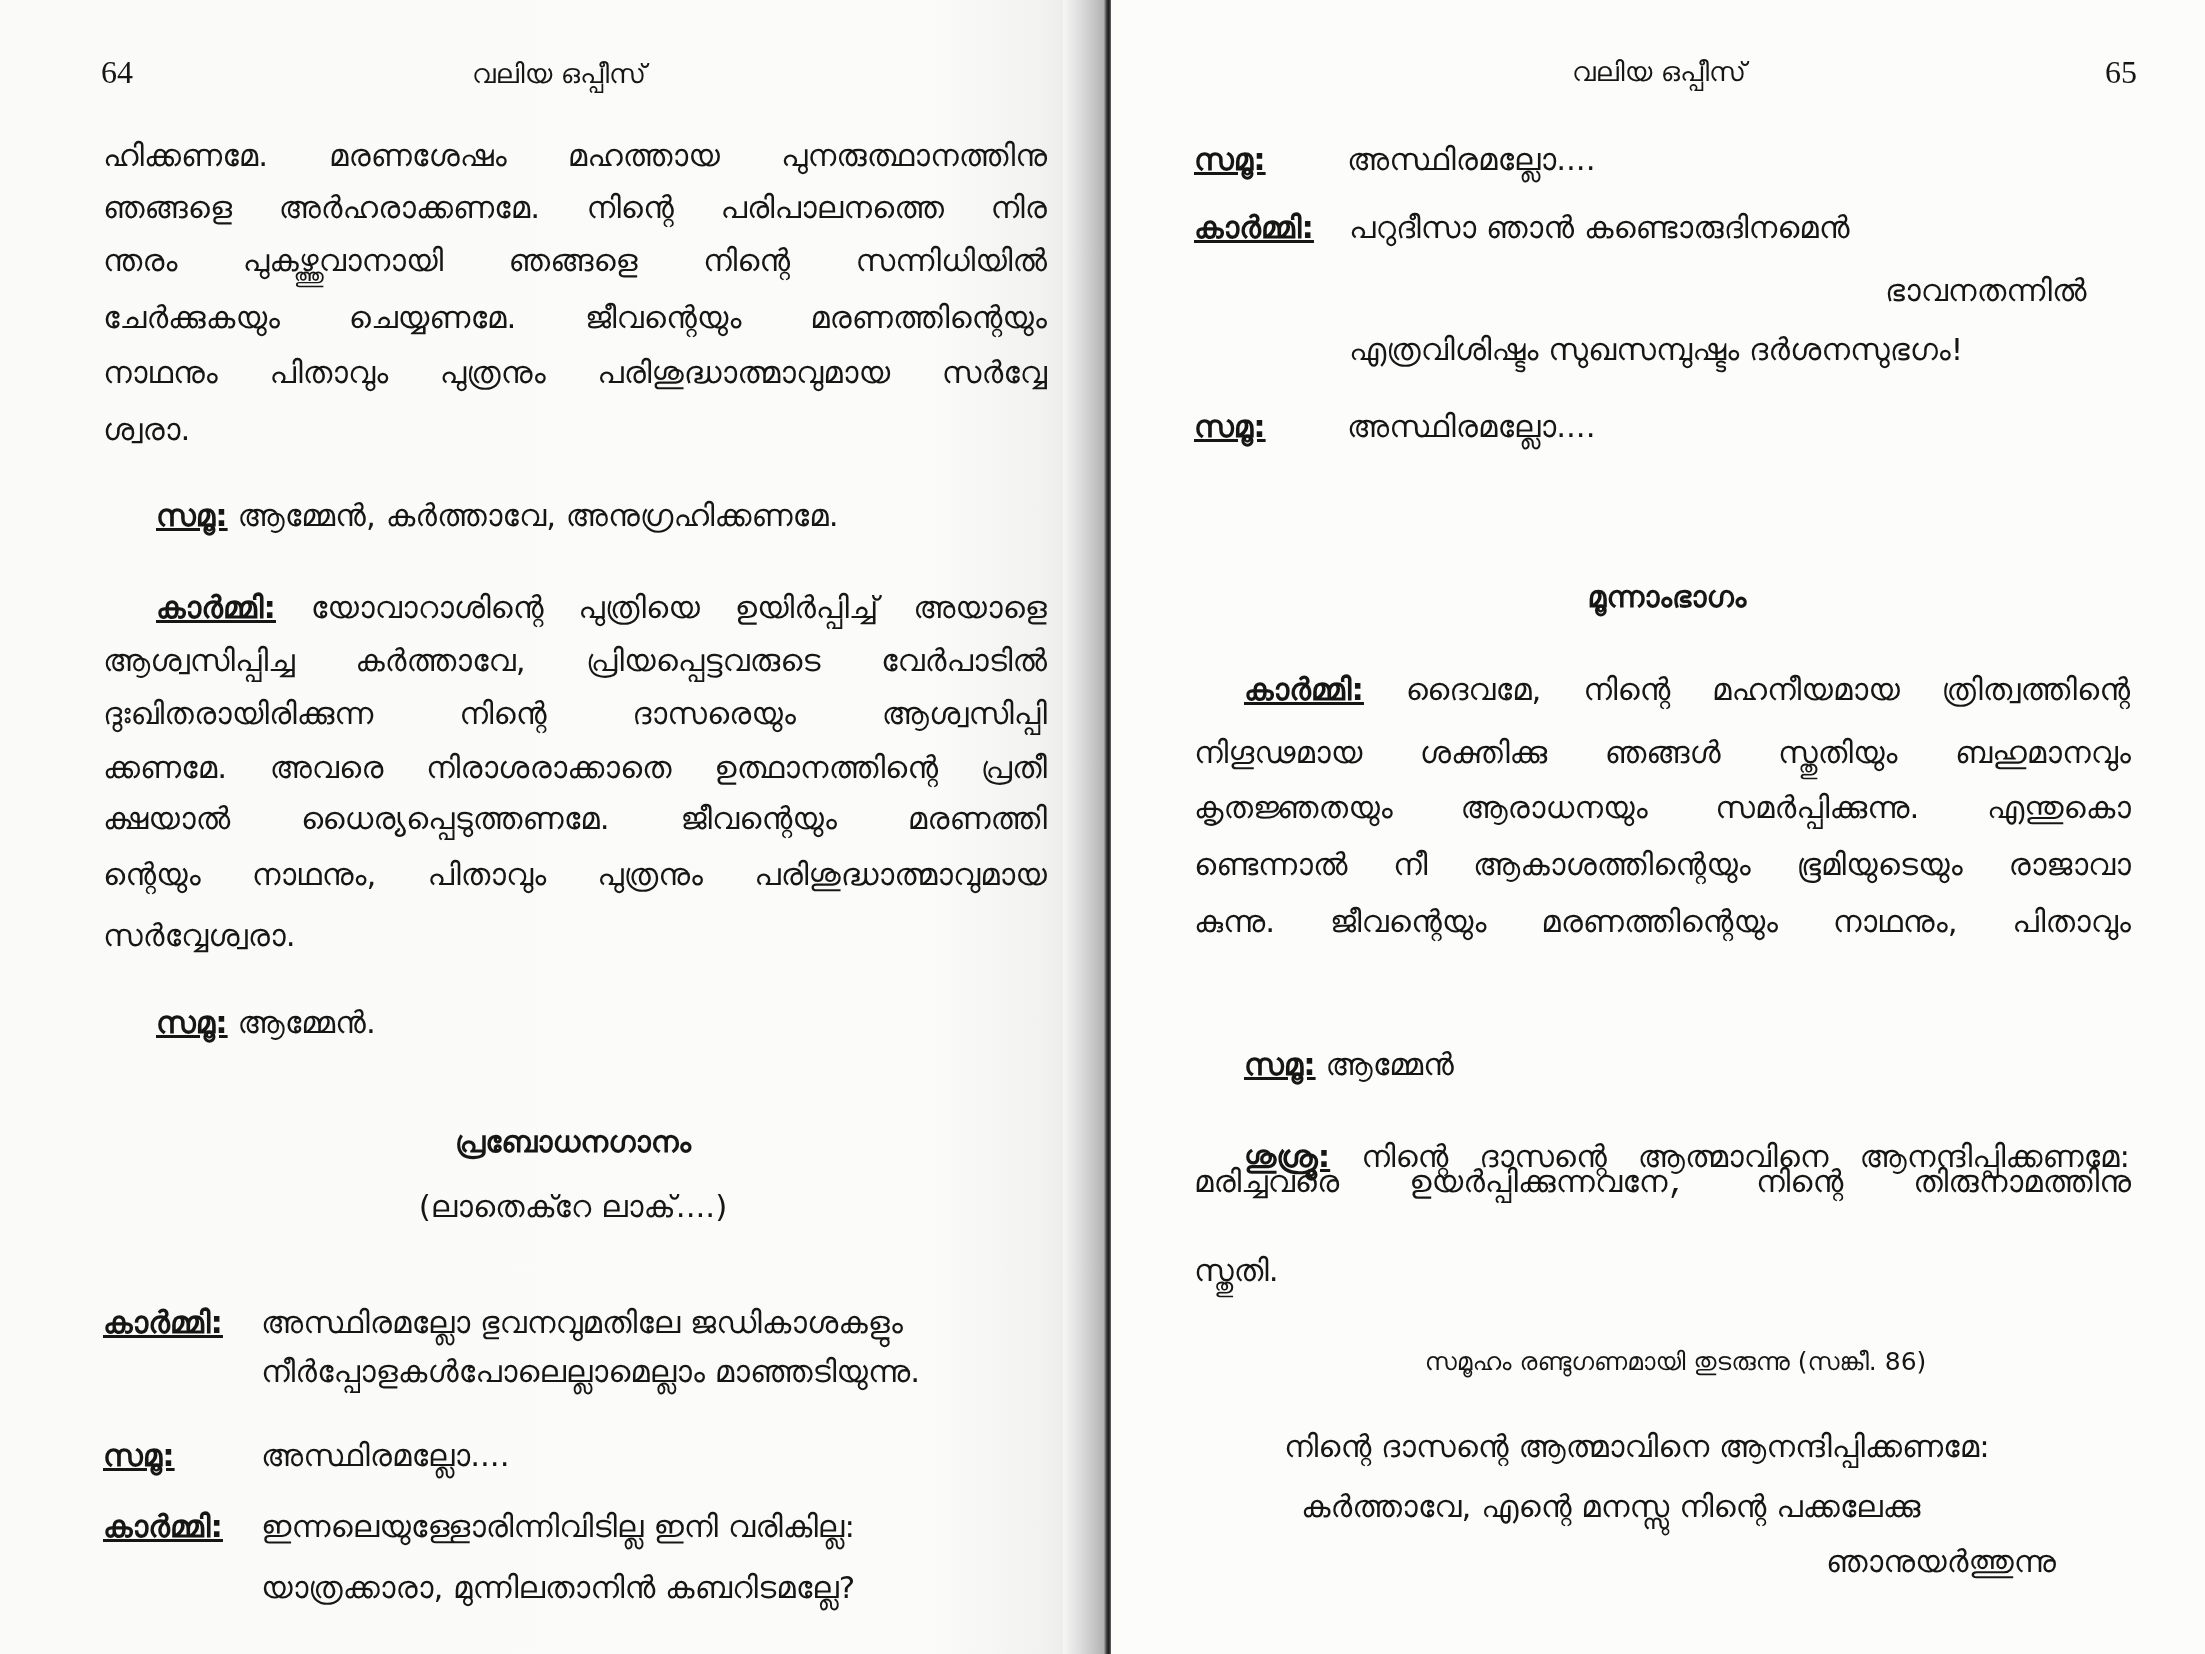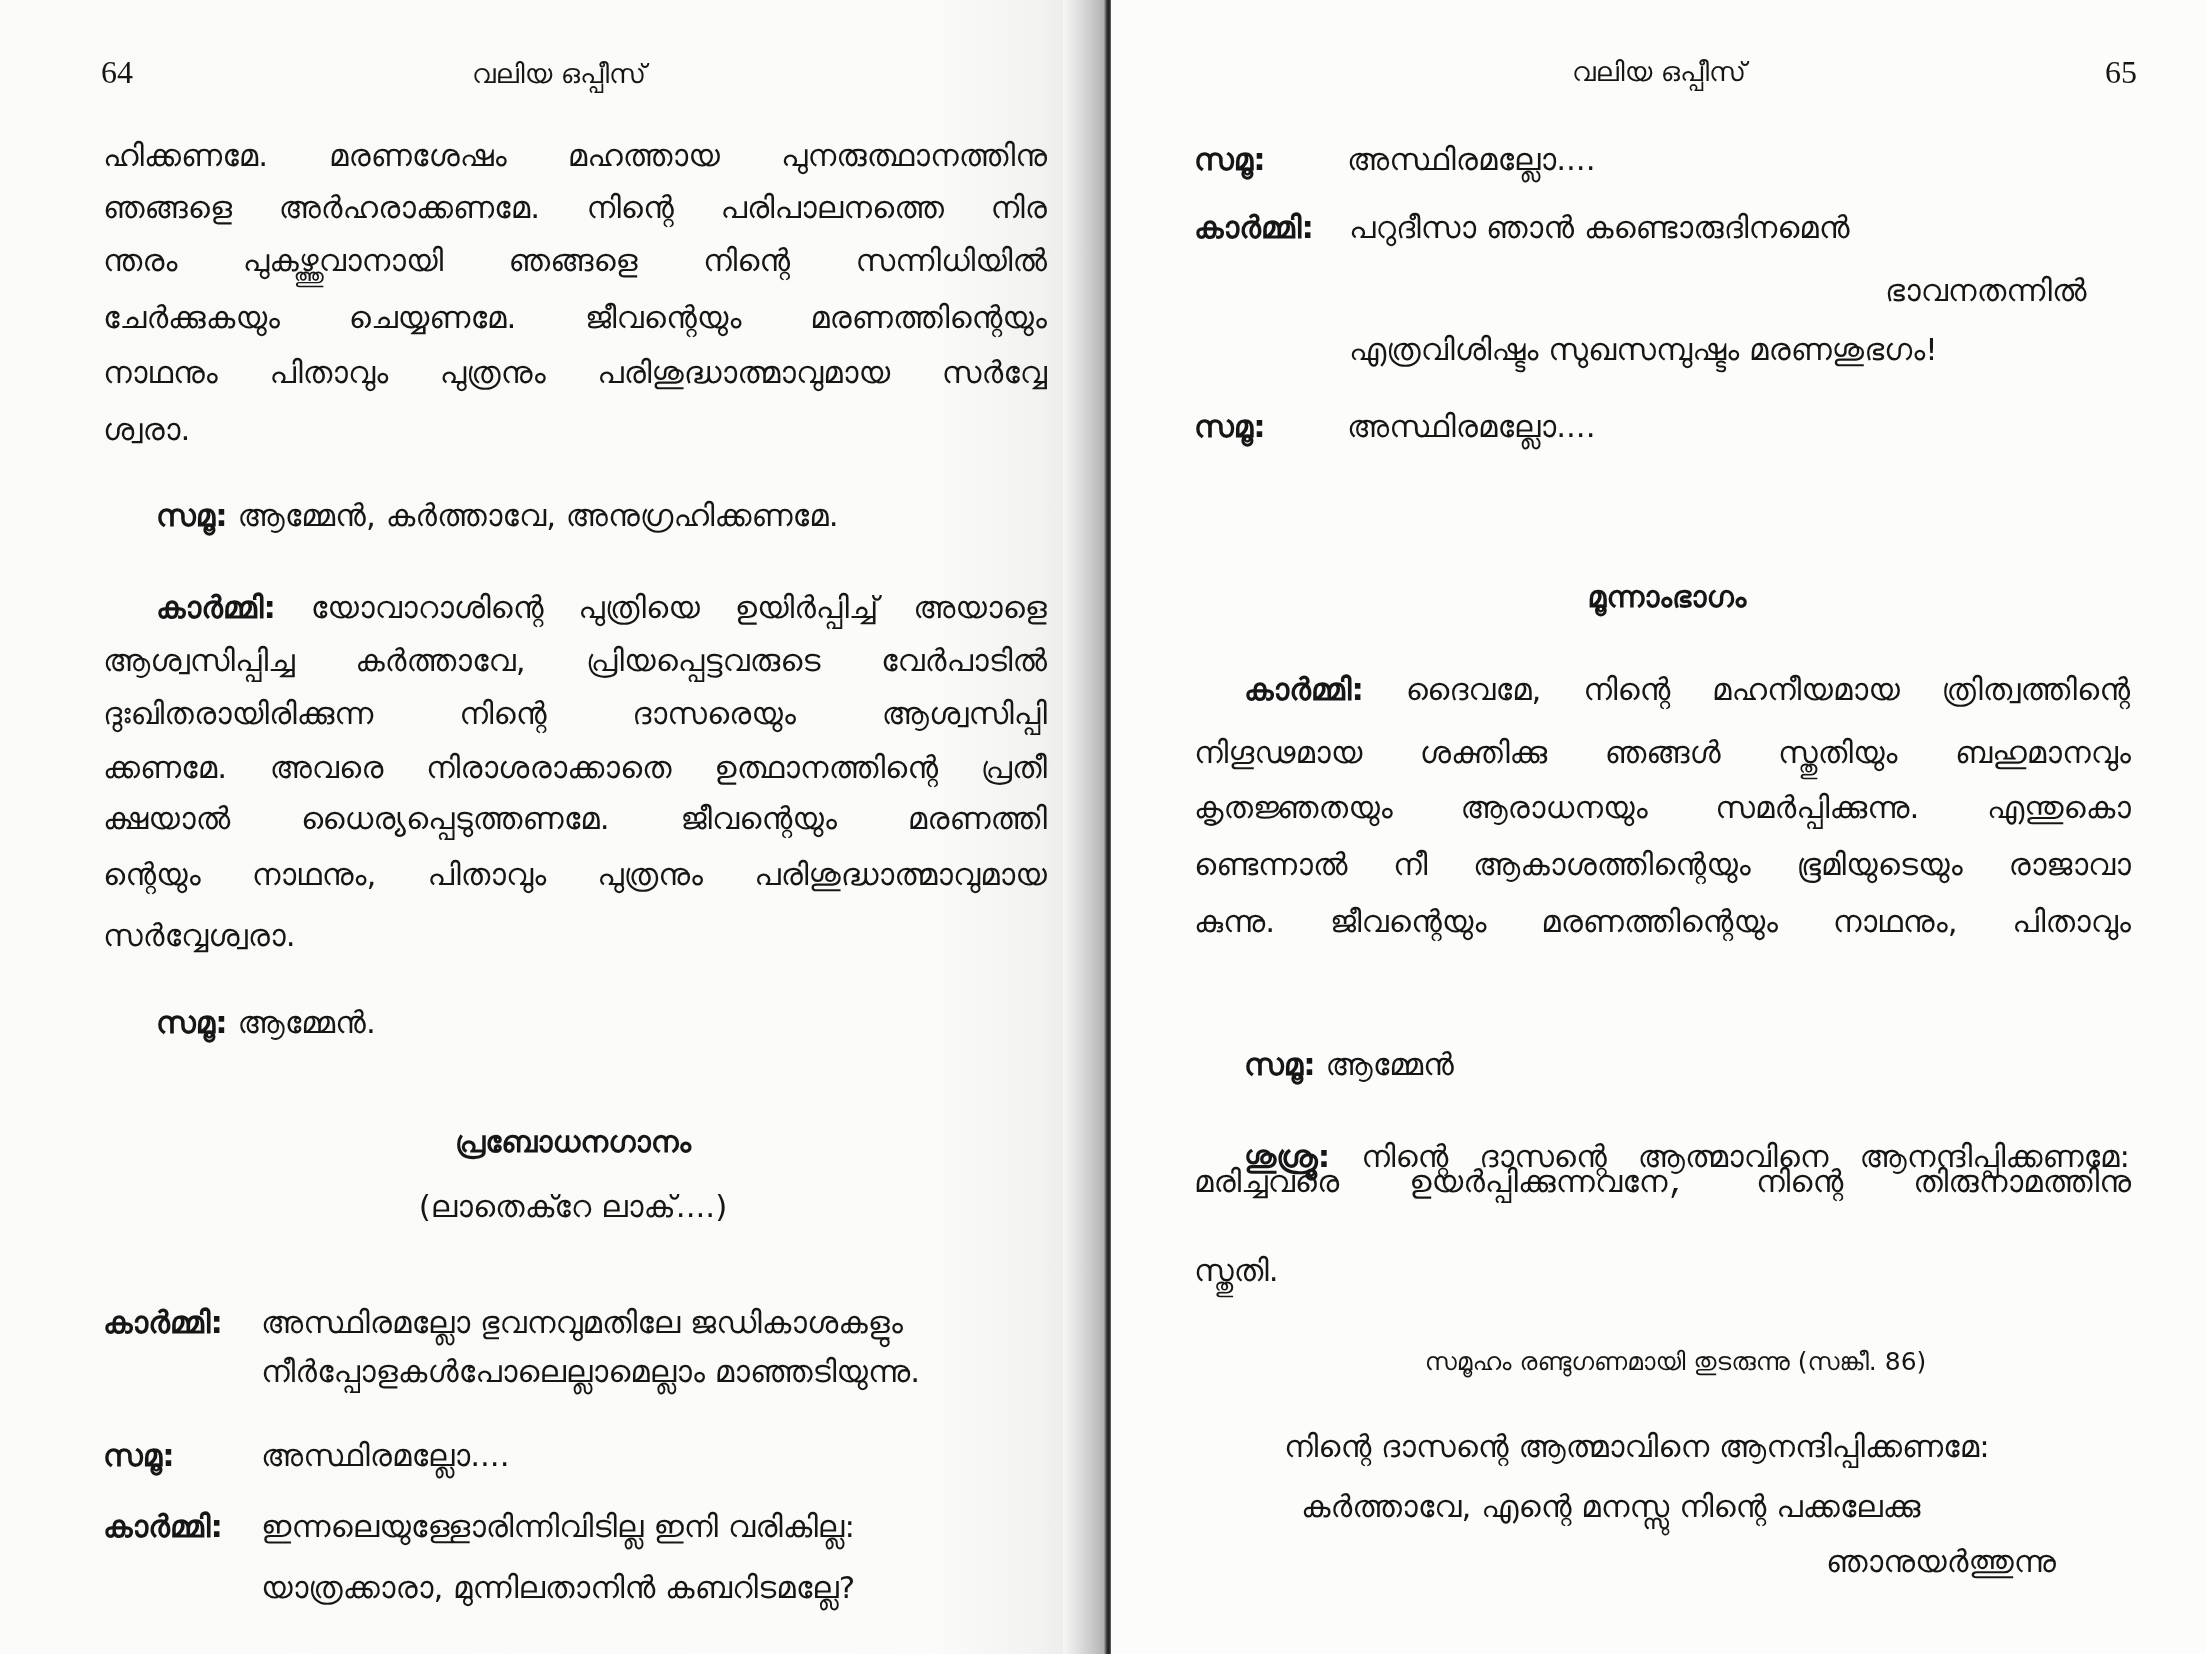--- a/index.html
+++ b/index.html
@@ -12,21 +12,21 @@
   .page { position: absolute; top: 0; height: 1654px; }
   .page-left { left: 0; width: 1095px; background: linear-gradient(to right, #fafaf8 0%, #fbfbf9 85%, #f2f2f0 95%, #e6e6e4 100%); }
   .page-right { left: 1111px; width: 1095px; background: #fcfcfa; }
   .spine {
     position: absolute; left: 1063px; top: 0; width: 51px; height: 1654px;
     background: linear-gradient(to right, #f6f6f4 0%, #dcdcdc 35%, #c6c6c6 60%, #b2b2b2 80%, #3a3a3a 86%, #1a1a1a 90%, #6a6a6a 94%, #f4f4f2 100%);
   }
   .line { position: absolute; white-space: nowrap; font-size: 31px; line-height: 40px; }
   .pnum { font-family: "Liberation Serif", serif; font-size: 32px; }
   .hdr { font-size: 27px; }
-  .lbl { font-weight: bold; }
+  .lbl { font-weight: bold; text-decoration: underline; }
   .heading { font-weight: bold; font-size: 30px; }
   .note { font-size: 25px; }
   .justify { text-align: justify; text-align-last: justify; }
 </style>
 </head>
 <body>
 
 <div class="page page-left">
   <div class="line pnum" style="left:101px;top:52px;">64</div>
   <div class="line hdr" style="left:472px;top:54px;">വലിയ ഒപ്പീസ്</div>
@@ -79,21 +79,21 @@
 <div class="page page-right">
   <div class="line hdr" style="left:461px;top:52px;">വലിയ ഒപ്പീസ്</div>
   <div class="line pnum" style="left:994px;top:52px;">65</div>
 
   <div class="line lbl" style="left:83px;top:139px;">സമൂ:</div>
   <div class="line" style="left:236px;top:139px;">അസ്ഥിരമല്ലോ....</div>
 
   <div class="line lbl" style="left:83px;top:207px;">കാർമ്മി:</div>
   <div class="line" style="left:238px;top:207px;">പറുദീസാ ഞാൻ കണ്ടൊരുദിനമെൻ</div>
   <div class="line" style="left:774px;top:270px;">ഭാവനതന്നിൽ</div>
-  <div class="line" style="left:238px;top:329px;">എത്രവിശിഷ്ടം സുഖസമ്പുഷ്ടം മരണശുഭഗം!</div>
+  <div class="line" style="left:238px;top:329px;">എത്രവിശിഷ്ടം സുഖസമ്പുഷ്ടം ദർശനസുഭഗം!</div>
 
   <div class="line lbl" style="left:83px;top:406px;">സമൂ:</div>
   <div class="line" style="left:236px;top:406px;">അസ്ഥിരമല്ലോ....</div>
 
   <div class="line heading" style="left:0;width:1095px;text-align:center;top:577px;padding-left:17px;box-sizing:border-box;">മൂന്നാംഭാഗം</div>
 
   <div class="line justify" style="left:133px;top:669px;width:886px;">
     <span class="lbl">കാർമ്മി:</span>
     <span>ദൈവമേ, നിന്റെ മഹനീയമായ ത്രിത്വത്തിന്റെ</span>
   </div>

